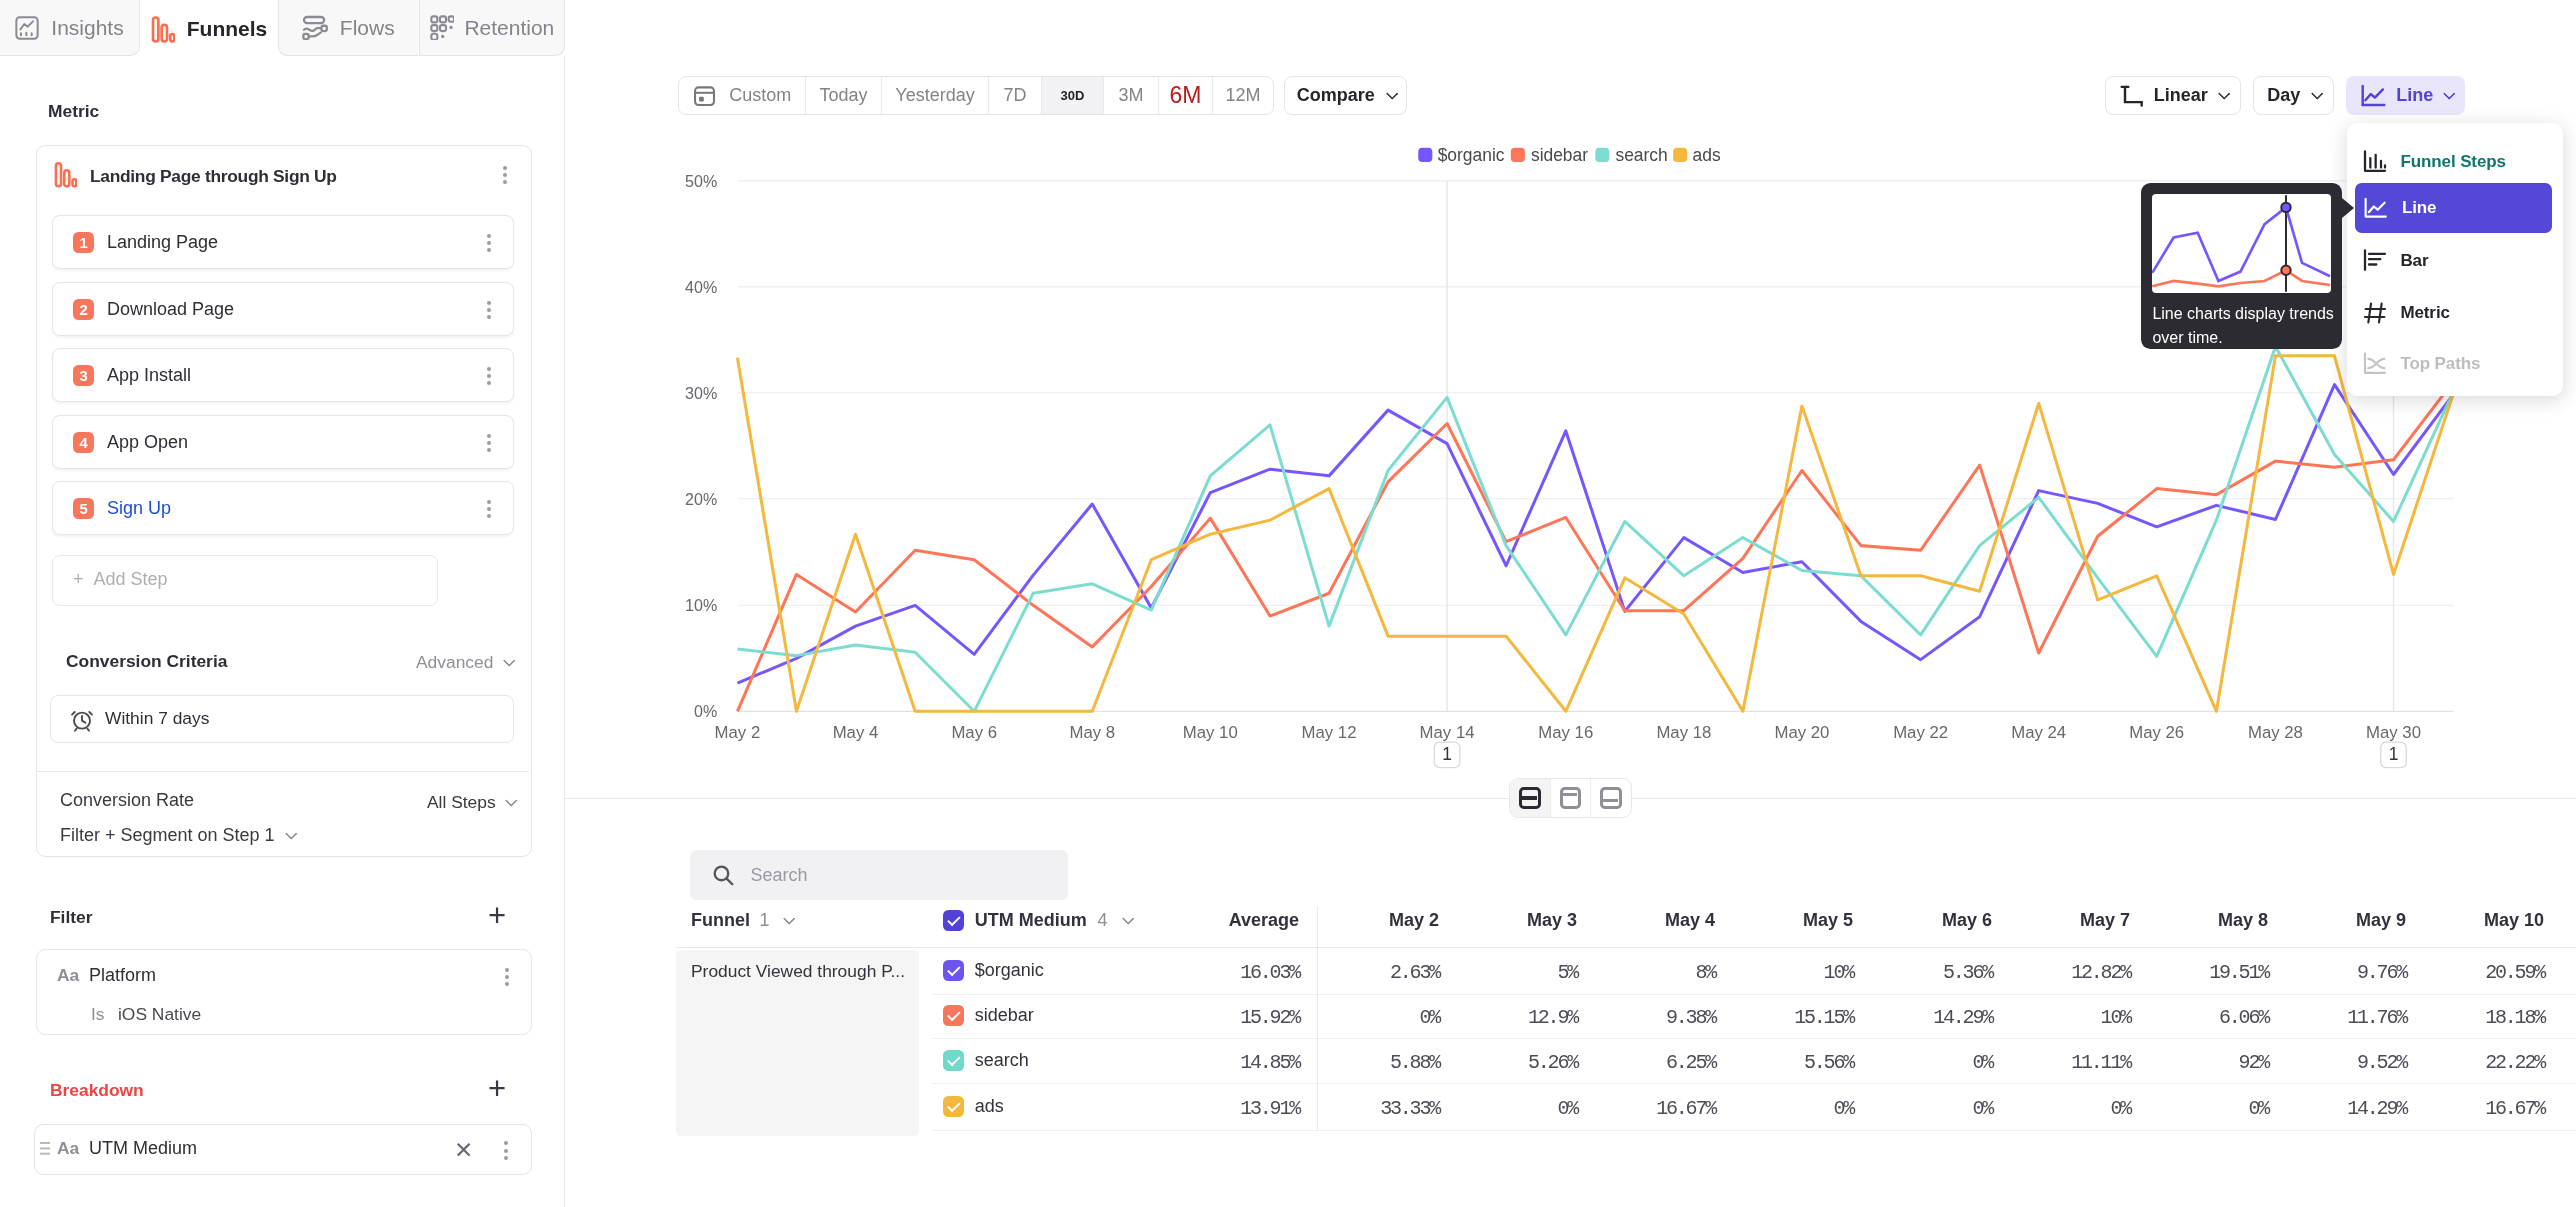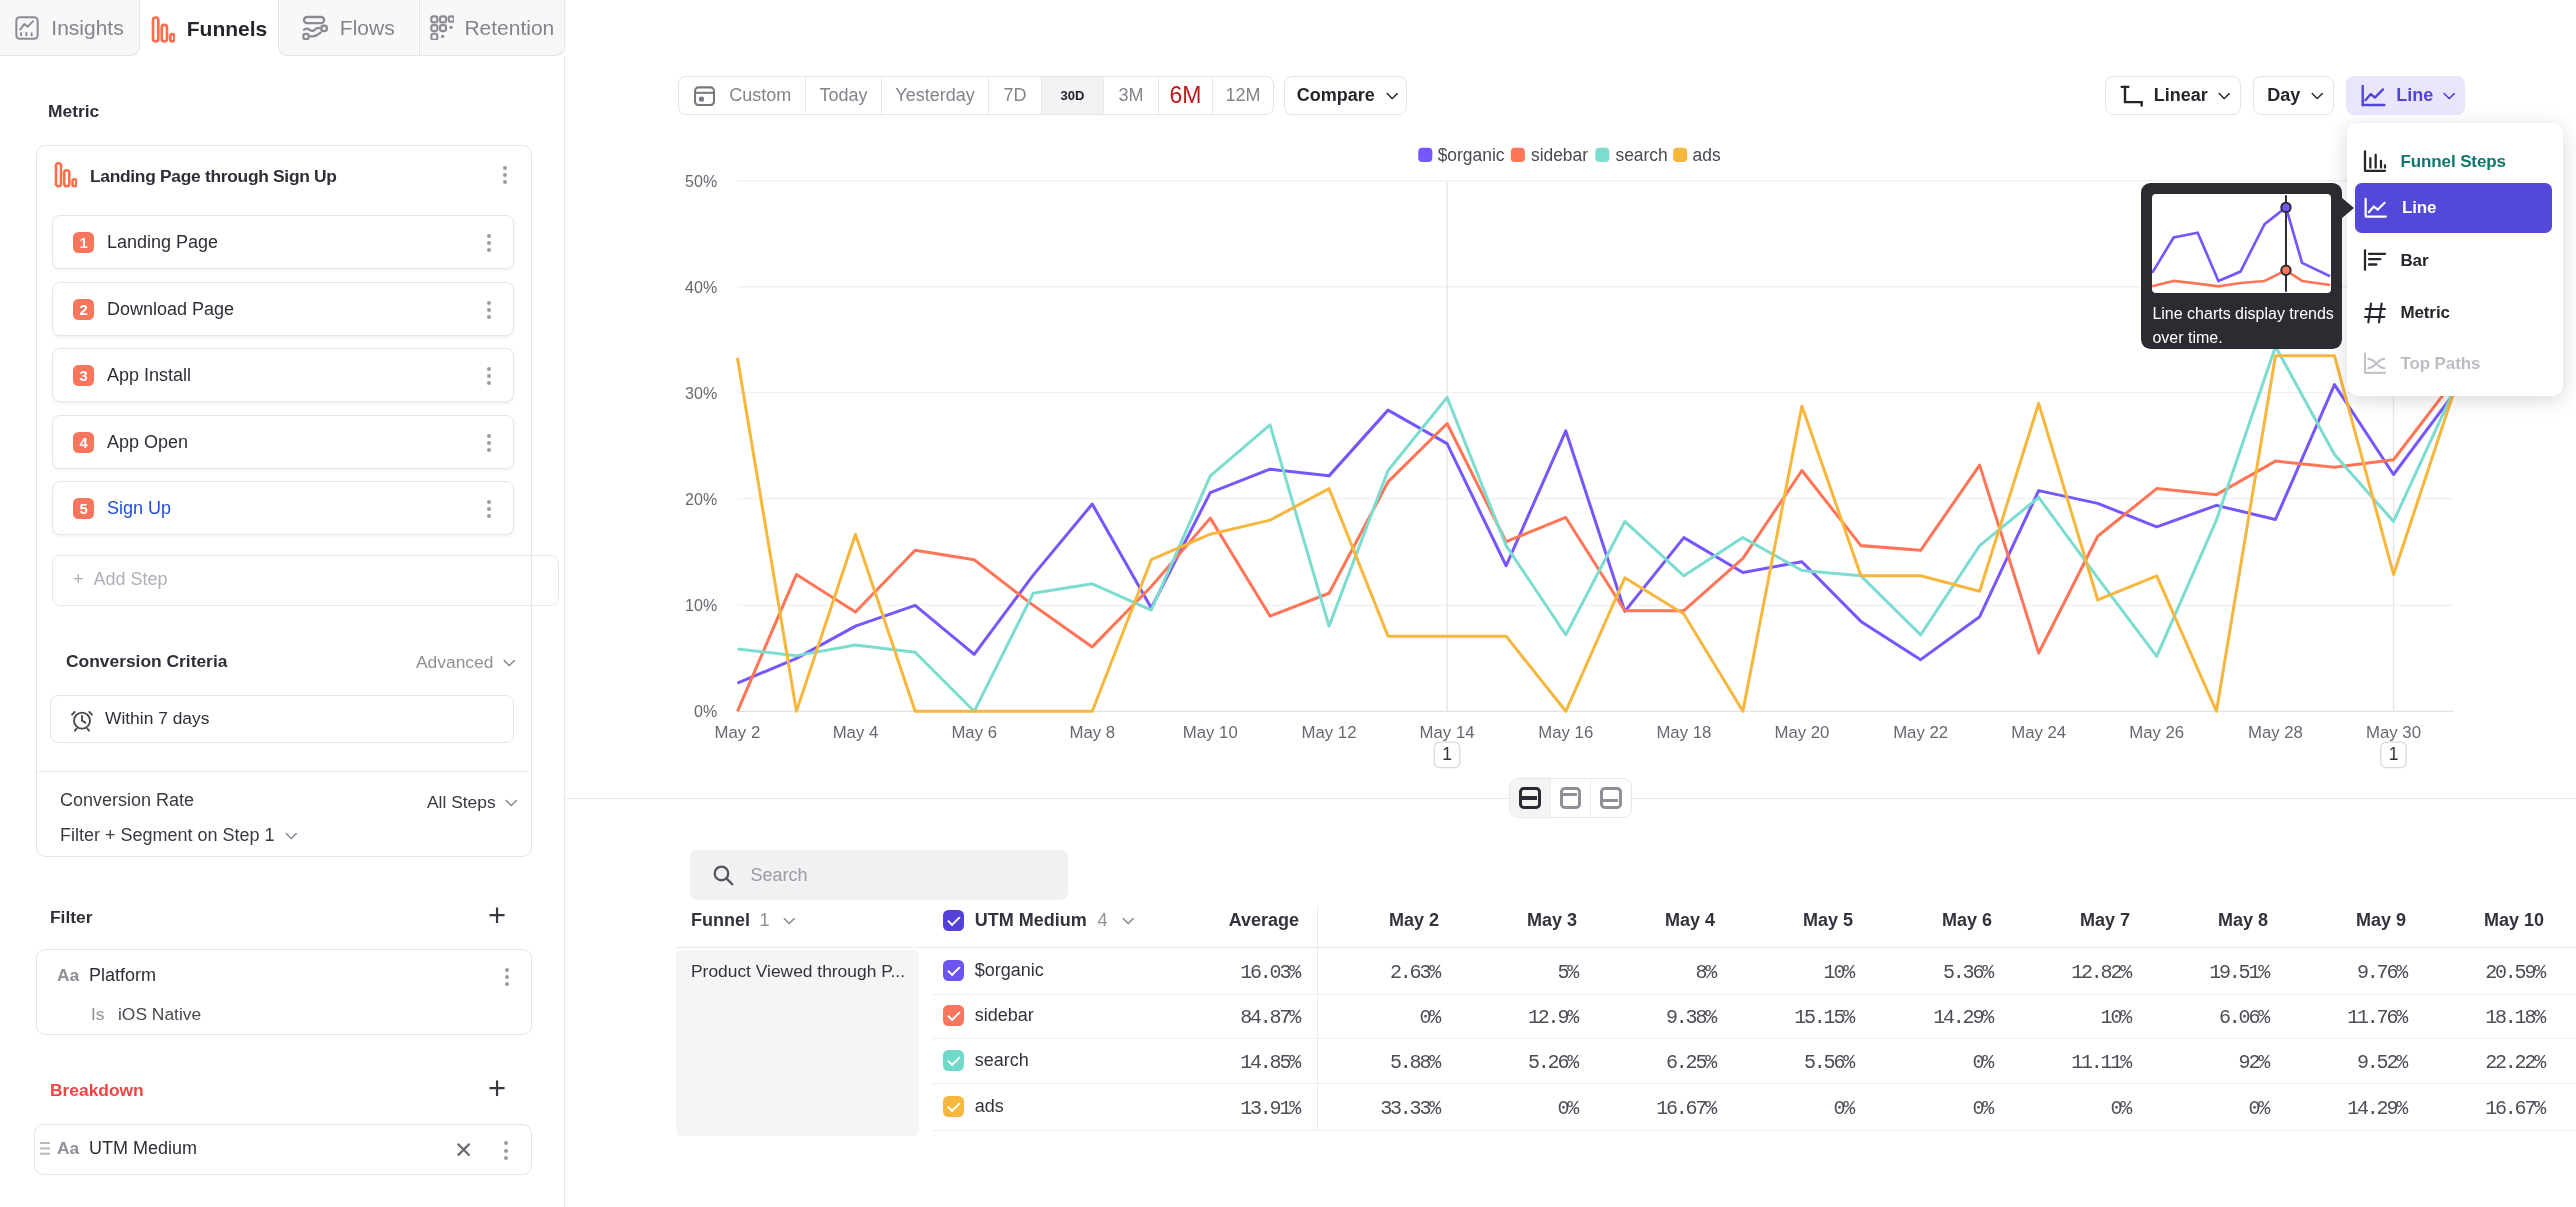--- a/index.html
+++ b/index.html
@@ -90,21 +90,21 @@
 <div class="ab" style="left:52px;top:415px;width:462px;height:54px;background:#fff;border:1.3px solid #e6e6ea;border-radius:8px;box-shadow:0 1.3px 2.7px rgba(0,0,0,.05)">
   <div class="ab row" style="left:20px;top:16px;width:21px;height:21px;background:#f8765c;border-radius:5.4px;color:#fff;font-size:14.8px;font-weight:700;justify-content:center">4</div>
   <div class="ab" style="left:54px;top:16px;font-size:18px;color:#2f2e38">App Open</div>
   <div class="kebab ab" style="left:434px;top:25px"></div>
 </div>
 <div class="ab" style="left:52px;top:481px;width:462px;height:54px;background:#fff;border:1.3px solid #e6e6ea;border-radius:8px;box-shadow:0 1.3px 2.7px rgba(0,0,0,.05)">
   <div class="ab row" style="left:20px;top:16px;width:21px;height:21px;background:#f8765c;border-radius:5.4px;color:#fff;font-size:14.8px;font-weight:700;justify-content:center">5</div>
   <div class="ab" style="left:54px;top:16px;font-size:18px;color:#1d4ed8">Sign Up</div>
   <div class="kebab ab" style="left:434px;top:25px"></div>
 </div>
-<div class="ab" style="left:52px;top:555px;width:507px;height:51px;border:1.3px solid #e9e9ec;border-radius:8px">
+<div class="ab" style="left:52px;top:555px;width:386px;height:51px;border:1.3px solid #e9e9ec;border-radius:8px">
   <div class="ab" style="left:20px;top:13.4px;font-size:18px;color:#aeaeb5">+&nbsp;&nbsp;Add Step</div>
 </div>
 <div class="ab" style="left:66px;top:651px;font-size:17.4px;font-weight:700;color:#2f2e38">Conversion Criteria</div>
 <div class="ab row" style="left:416px;top:652px;gap:9.4px">
     <span style="font-size:17.4px;color:#8f8f98">Advanced</span>
     <span class="chev"></span>
   </div>
 <div class="ab" style="left:50px;top:695px;width:464px;height:48px;border:1.3px solid #e6e6ea;border-radius:8px">
   <svg class="ab" style="left:19px;top:12px" width="24" height="24" viewBox="0 0 36 36" fill="none" stroke="#4a4952" stroke-width="2.8">
       <circle cx="18" cy="19" r="12"></circle>
@@ -308,21 +308,21 @@
 <div class="num ab" style="left:1719px;top:961px;width:134px">10%</div>
 <div class="num ab" style="left:1858px;top:961px;width:134px">5.36%</div>
 <div class="num ab" style="left:1996px;top:961px;width:134px">12.82%</div>
 <div class="num ab" style="left:2134px;top:961px;width:134px">19.51%</div>
 <div class="num ab" style="left:2272px;top:961px;width:134px">9.76%</div>
 <div class="num ab" style="left:2410px;top:961px;width:134px">20.59%</div>
 <div class="ab row" style="left:943px;top:1001px;height:29.5px;gap:10.7px">
     <div class="chk" style="background:#F8765C"></div>
     <span style="font-size:18px;color:#33323c">sidebar</span>
   </div>
-<div class="num ab" style="left:1165px;top:1006px;width:134px">84.87%</div>
+<div class="num ab" style="left:1165px;top:1006px;width:134px">15.92%</div>
 <div class="num ab" style="left:1305px;top:1006px;width:134px">0%</div>
 <div class="num ab" style="left:1443px;top:1006px;width:134px">12.9%</div>
 <div class="num ab" style="left:1581px;top:1006px;width:134px">9.38%</div>
 <div class="num ab" style="left:1719px;top:1006px;width:134px">15.15%</div>
 <div class="num ab" style="left:1858px;top:1006px;width:134px">14.29%</div>
 <div class="num ab" style="left:1996px;top:1006px;width:134px">10%</div>
 <div class="num ab" style="left:2134px;top:1006px;width:134px">6.06%</div>
 <div class="num ab" style="left:2272px;top:1006px;width:134px">11.76%</div>
 <div class="num ab" style="left:2410px;top:1006px;width:134px">18.18%</div>
 <div class="ab row" style="left:943px;top:1046px;height:29.5px;gap:10.7px">

